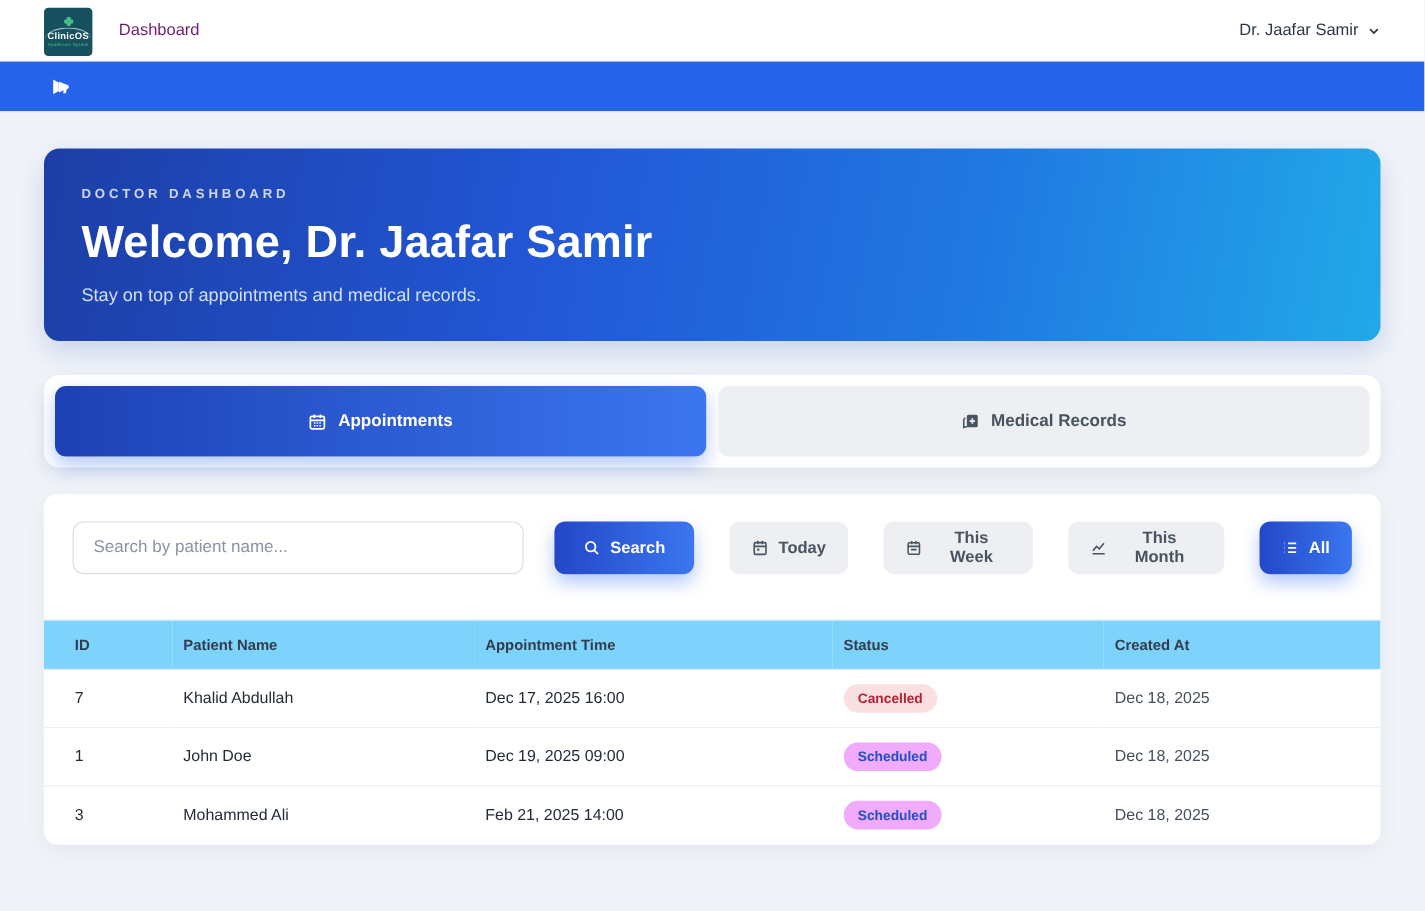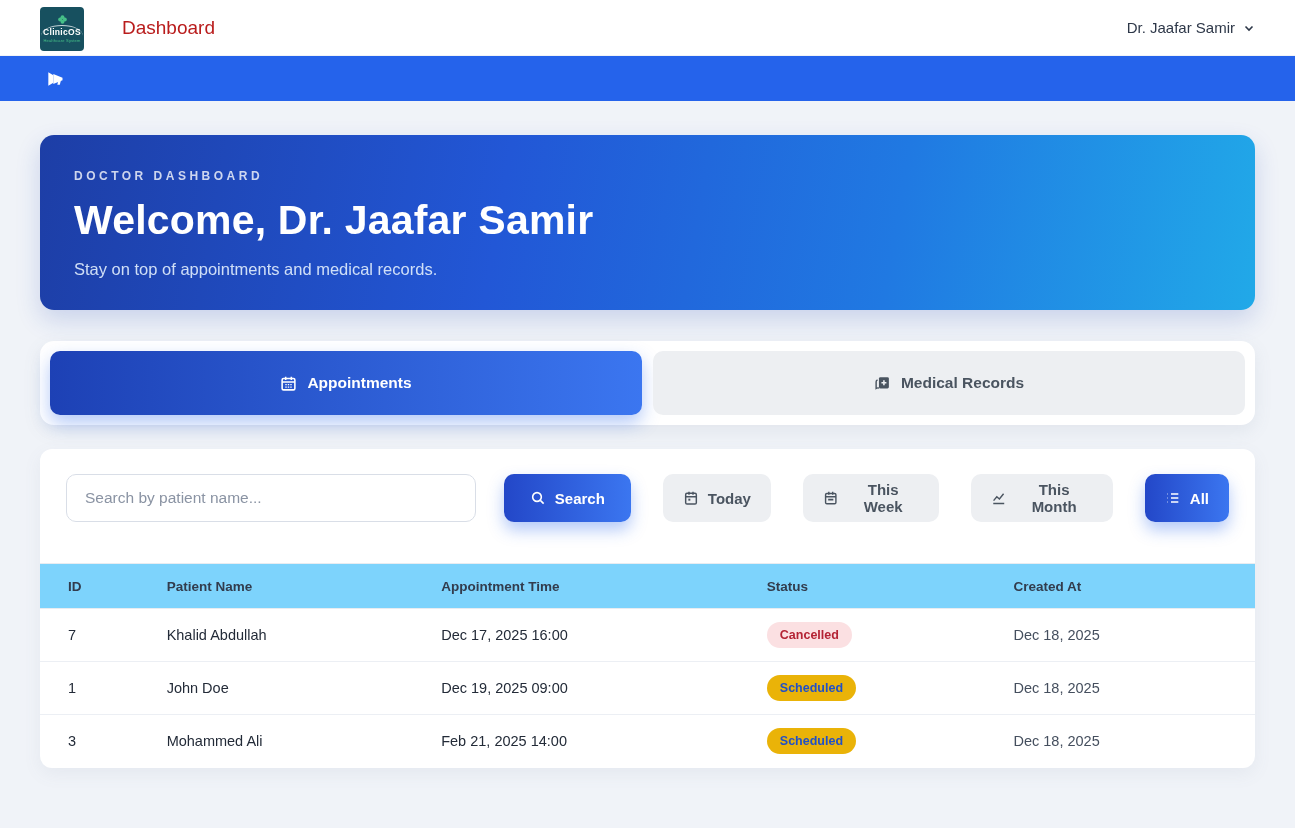--- a/index.html
+++ b/index.html
@@ -19,21 +19,21 @@
   }
   .logo-box {
     width:44px; height:44px; background:#17505f; border-radius:4px;
     display:flex; flex-direction:column; align-items:center; justify-content:center;
     gap:1px; flex:0 0 auto; margin-top:2px;
   }
   .logo-clover { width:9px; height:9px; }
   .logo-title { color:#ffffff; font-size:8.5px; font-weight:bold; letter-spacing:.3px;
     border-top:1px solid rgba(255,255,255,.75); border-radius:50% 50% 0 0/90% 90% 0 0; padding:1px 2px 0; }
   .logo-sub { color:#46c088; font-size:4px; letter-spacing:.2px; }
-  .nav-dash { margin-left:38px; font-size:19px; color:#b91c1c; cursor:pointer; }
+  .nav-dash { margin-left:24px; font-size:15px; color:#701a75; cursor:pointer; }
   .topbar-spacer { flex:1; }
   .user-menu { display:flex; align-items:center; gap:8px; color:#2d3748; font-size:15px; cursor:pointer; }
   .chev { width:12px; height:12px; }
   
   .banner {
     height:45px; background:#2563eb; color:#ffffff;
     display:flex; align-items:center; position:relative;
   }
   .banner .megaphone { position:absolute; left:45px; width:20px; height:20px; }
   .banner-text { width:100%; text-align:center; font-size:15px; }
@@ -104,21 +104,21 @@
   tbody td { height:53px; padding:0 10px; font-size:14.5px; color:#232b38;
     border-bottom:1px solid #eceff4; }
   tbody tr:last-child td { border-bottom:none; }
   th:first-child, td:first-child { padding-left:28px; }
   td.created { color:#454f5e; }
   .badge {
     display:inline-block; padding:6px 13px; border-radius:999px;
     font-size:12.5px; font-weight:bold;
   }
   .badge-red { background:#fbe0e2; color:#b42334; }
-  .badge-blue { background:#eab308; color:#2050c8; }
+  .badge-blue { background:#f0abfc; color:#2050c8; }
 </style>
 </head>
 <body>
 
 <div class="topbar">
   <div class="logo-box">
     <svg class="logo-clover" viewBox="0 0 10 10">
       <circle cx="5" cy="2.4" r="2.2" fill="#46c088"></circle>
         <circle cx="2.4" cy="5" r="2.2" fill="#46c088"></circle>
       <circle cx="7.6" cy="5" r="2.2" fill="#46c088"></circle>

